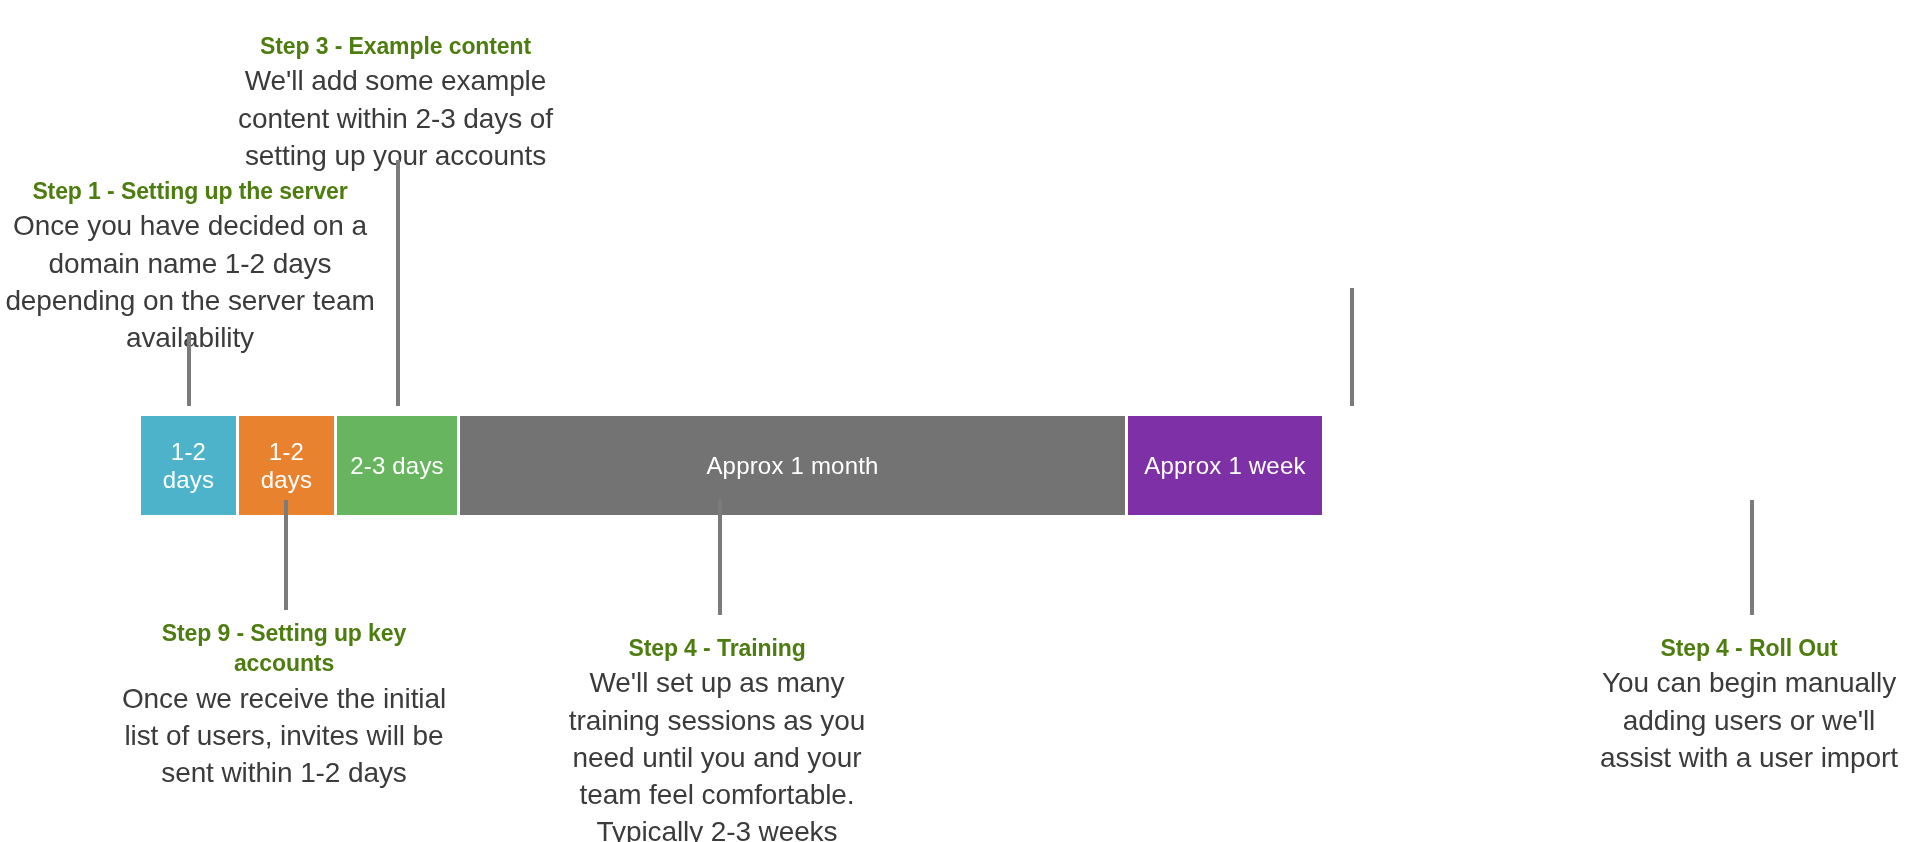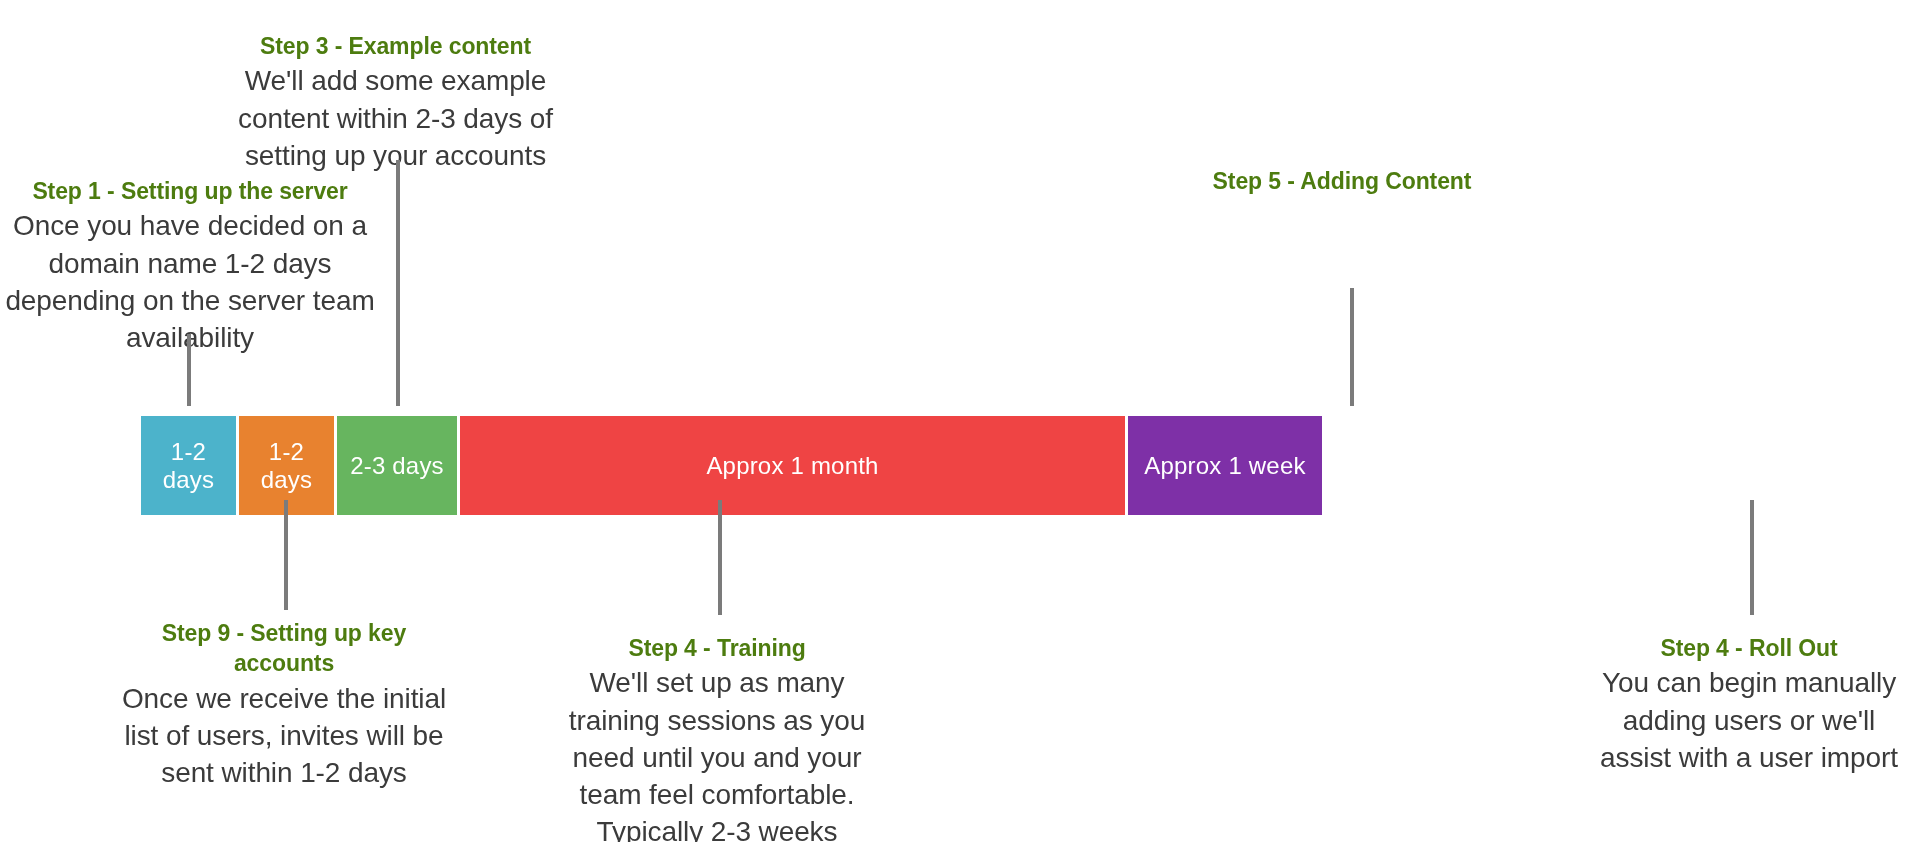--- a/index.html
+++ b/index.html
@@ -86,36 +86,35 @@
     <div class="step-title">Step 1 - Setting up the server</div>
     <div class="step-desc">Once you have decided on a domain name 1-2 days depending on the server team availability</div>
   </div>
 
   <div class="step" style="left:232px; top:31px; width:327px;">
     <div class="step-title">Step 3 - Example content</div>
     <div class="step-desc">We'll add some example content within 2-3 days of setting up your accounts</div>
   </div>
 
   <div class="step" style="left:1171px; top:166px; width:342px;">
-    <div class="step-title">Step 5 - Adding Content</div>
   </div>
 
   <div class="connector" style="left:187px; top:334px; height:72px;"></div>
 
   <div class="connector" style="left:396px; top:160px; height:246px;"></div>
 
   <div class="connector" style="left:1350px; top:288px; height:118px;"></div>
 
   <div class="timeline-bar">
     <div class="segment" style="flex:0 0 95px; background:#4cb3cb;">1-2
 days</div>
     <div class="segment" style="flex:0 0 95px; background:#e8822f;">1-2
 days</div>
     <div class="segment" style="flex:0 0 120px; background:#67b55f;">2-3 days</div>
-    <div class="segment" style="flex:0 0 665px; background:#ef4444;">Approx 1 month</div>
+    <div class="segment" style="flex:0 0 665px; background:#737373;">Approx 1 month</div>
     <div class="segment" style="flex:0 0 194px; background:#7e30a7;">Approx 1 week</div>
   </div>
 
   <div class="connector" style="left:284px; top:500px; height:110px;"></div>
 
   <div class="connector" style="left:718px; top:500px; height:115px;"></div>
 
   <div class="connector" style="left:1750px; top:500px; height:115px;"></div>
 
   <div class="step" style="left:114px; top:618px; width:340px;">

